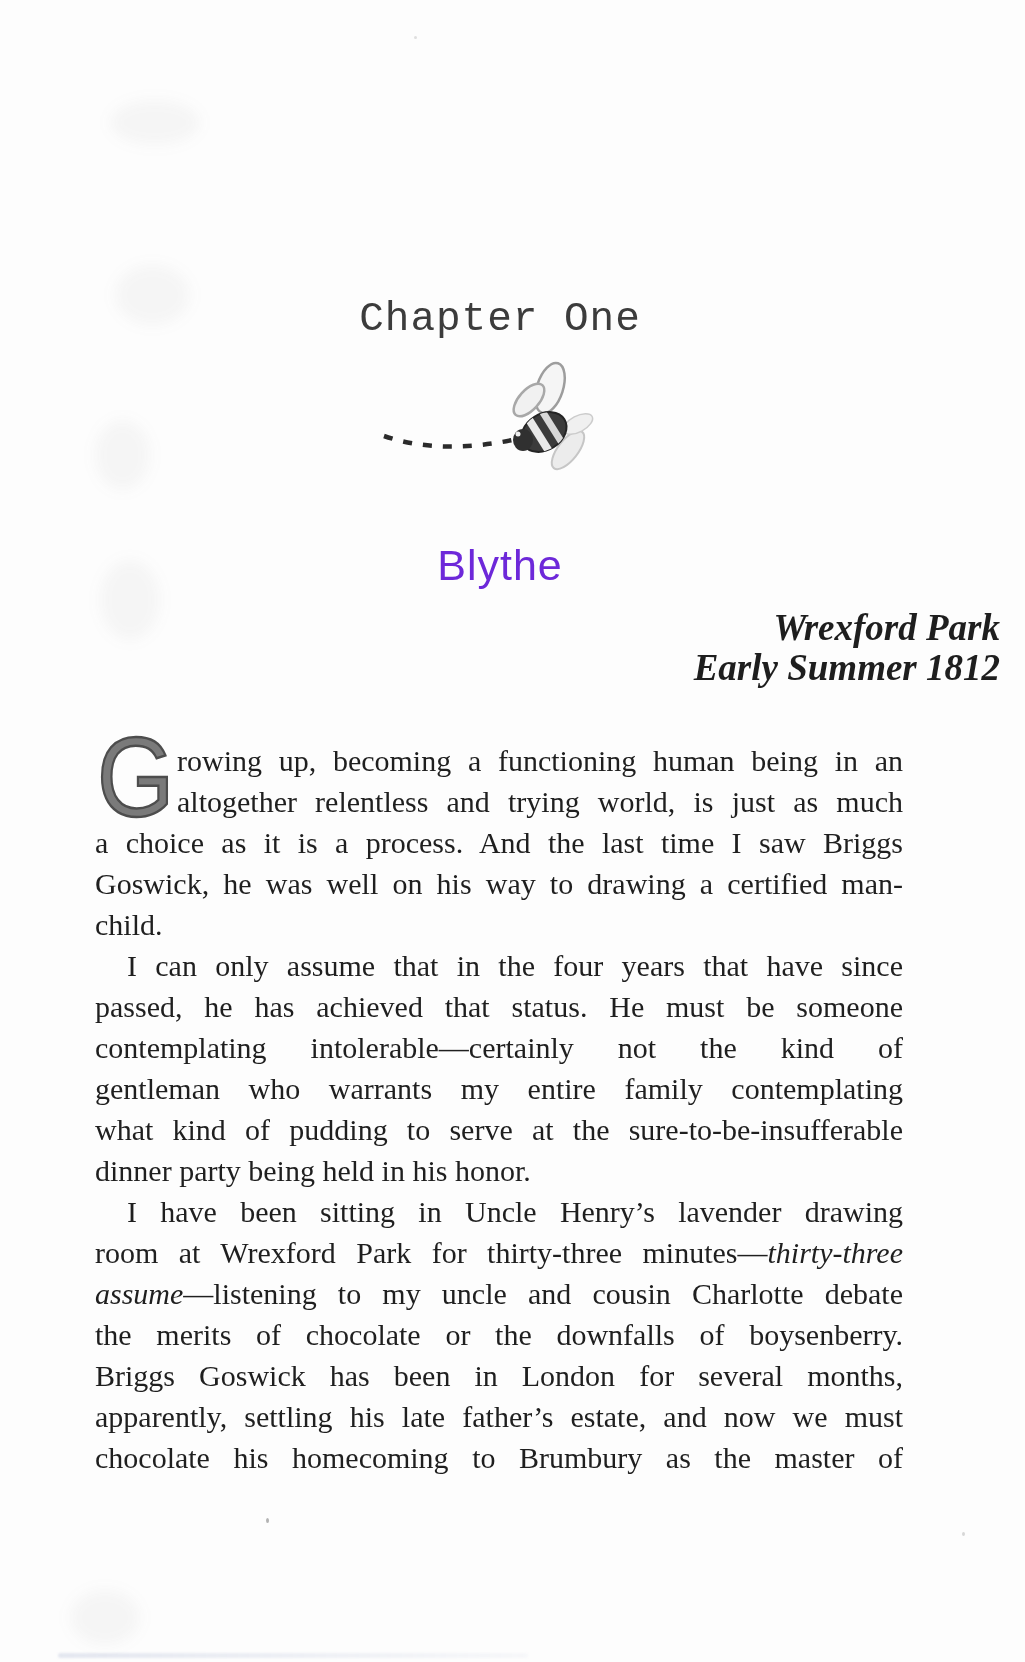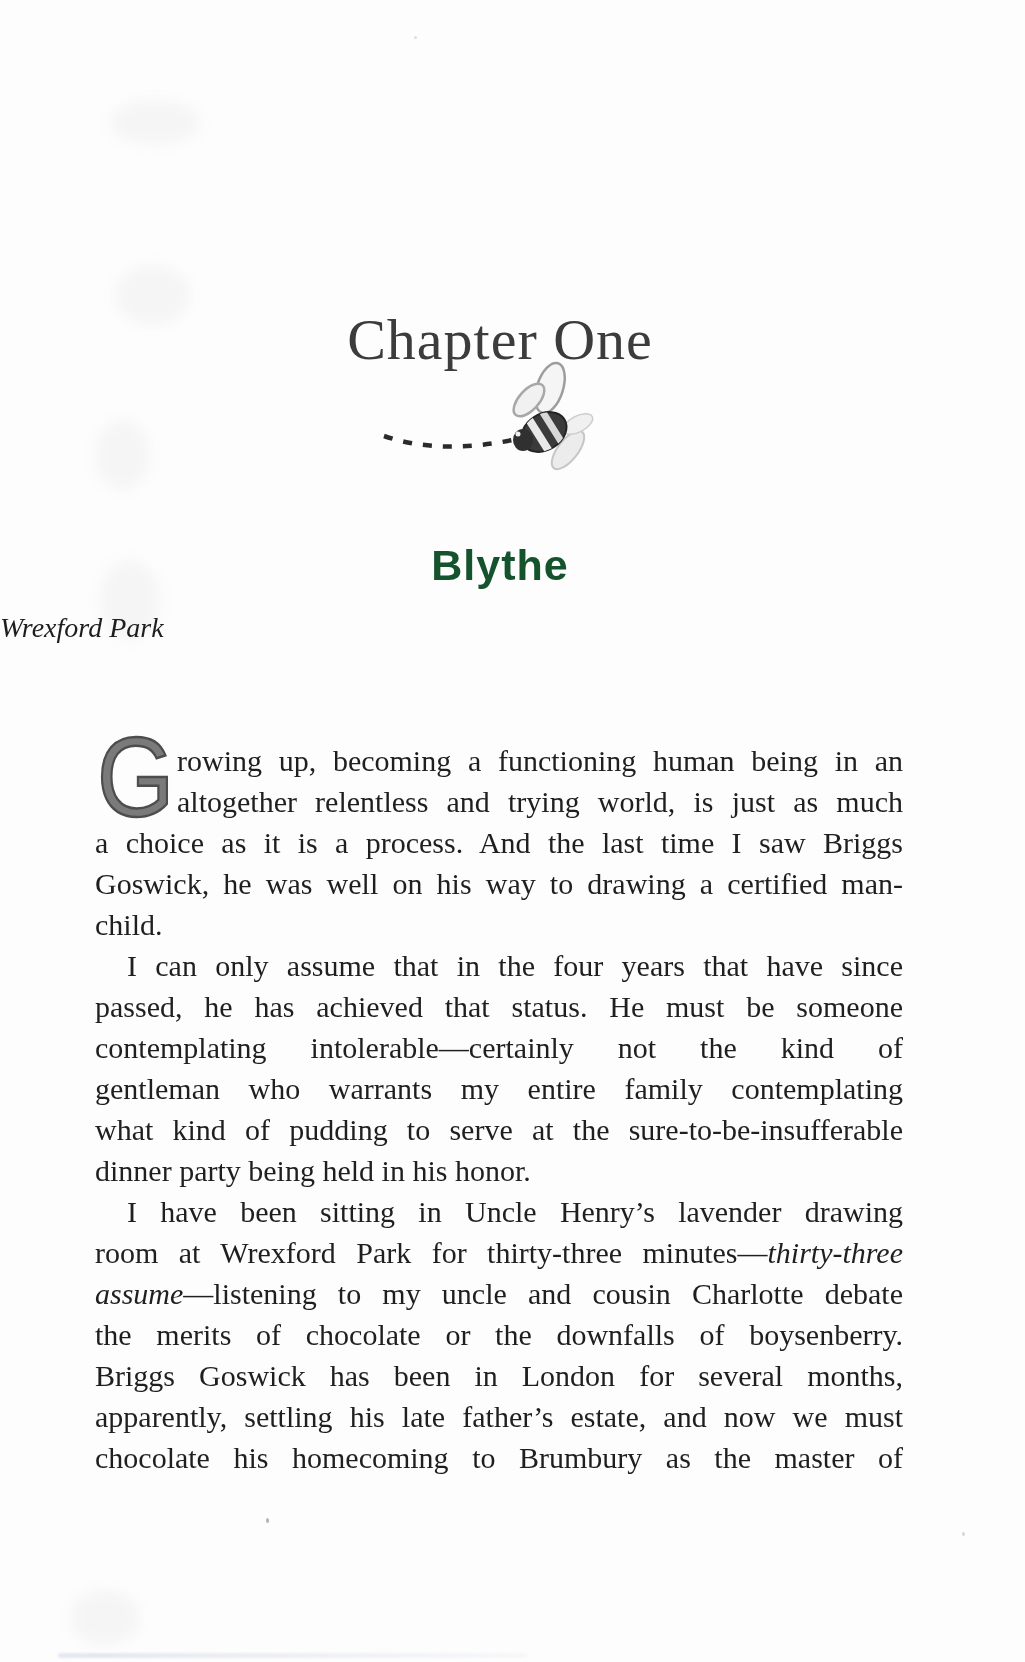--- a/index.html
+++ b/index.html
@@ -16,53 +16,54 @@
     color: #1f1f1f;
   }
 
   
   .chapter-heading {
     position: absolute;
     top: 272px;
     left: 0;
     width: 1000px;
     text-align: center;
-    font-family: Liberation Serif, serif;
+    font-family: Liberation Mono, monospace;
     font-weight: 400;
-    font-size: 58px;
+    font-size: 41px;
     line-height: 1;
     letter-spacing: 1px;
     color: #3c3c3c;
   }
 
   .section-heading {
     position: absolute;
     top: 508px;
     left: 0;
     width: 1000px;
     text-align: center;
     font-family: "Liberation Sans", sans-serif;
-    font-weight: 700;
+    font-weight: 400;
     font-size: 43px;
     line-height: 1;
     letter-spacing: 1px;
-    color: #14532d;
+    color: #6d28d9;
   }
 
   .scene-block {
     position: absolute;
     top: 608px;
     left: 0;
     width: 1000px;
-    text-align: left;
+    text-align: right;
     font-family: "Liberation Serif", serif;
     font-style: italic;
-    font-size: 28px;
+    font-size: 37px;
     line-height: 40px;
     color: #1e1e1e;
+    font-weight: bold;
   }
 
   
   .bee-art {
     position: absolute;
     left: 372px;
     top: 350px;
     width: 225px;
     height: 122px;
   }
@@ -163,20 +164,21 @@
     </g>
 
     <ellipse cx="151" cy="90" rx="10" ry="11" fill="#303030"></ellipse>
     <circle cx="146" cy="84" r="2.5" fill="#efefef"></circle>
   </svg>
 
   <h2 class="section-heading">Blythe</h2>
 
   <div class="scene-block">
     <div>Wrexford Park</div>
+    <div>Early Summer 1812</div>
   </div>
 
   <div class="body-text">
     <span class="drop-cap">G</span>
 
   <div class="paragraph">
         <div class="text-line beside-drop"><span>rowing up, becoming a functioning human being in an</span></div>
         <div class="text-line beside-drop"><span>altogether relentless and trying world, is just as much</span></div>
         <div class="text-line"><span>a choice as it is a process. And the last time I saw Briggs</span></div>
         <div class="text-line"><span>Goswick, he was well on his way to drawing a certified man-</span></div>

